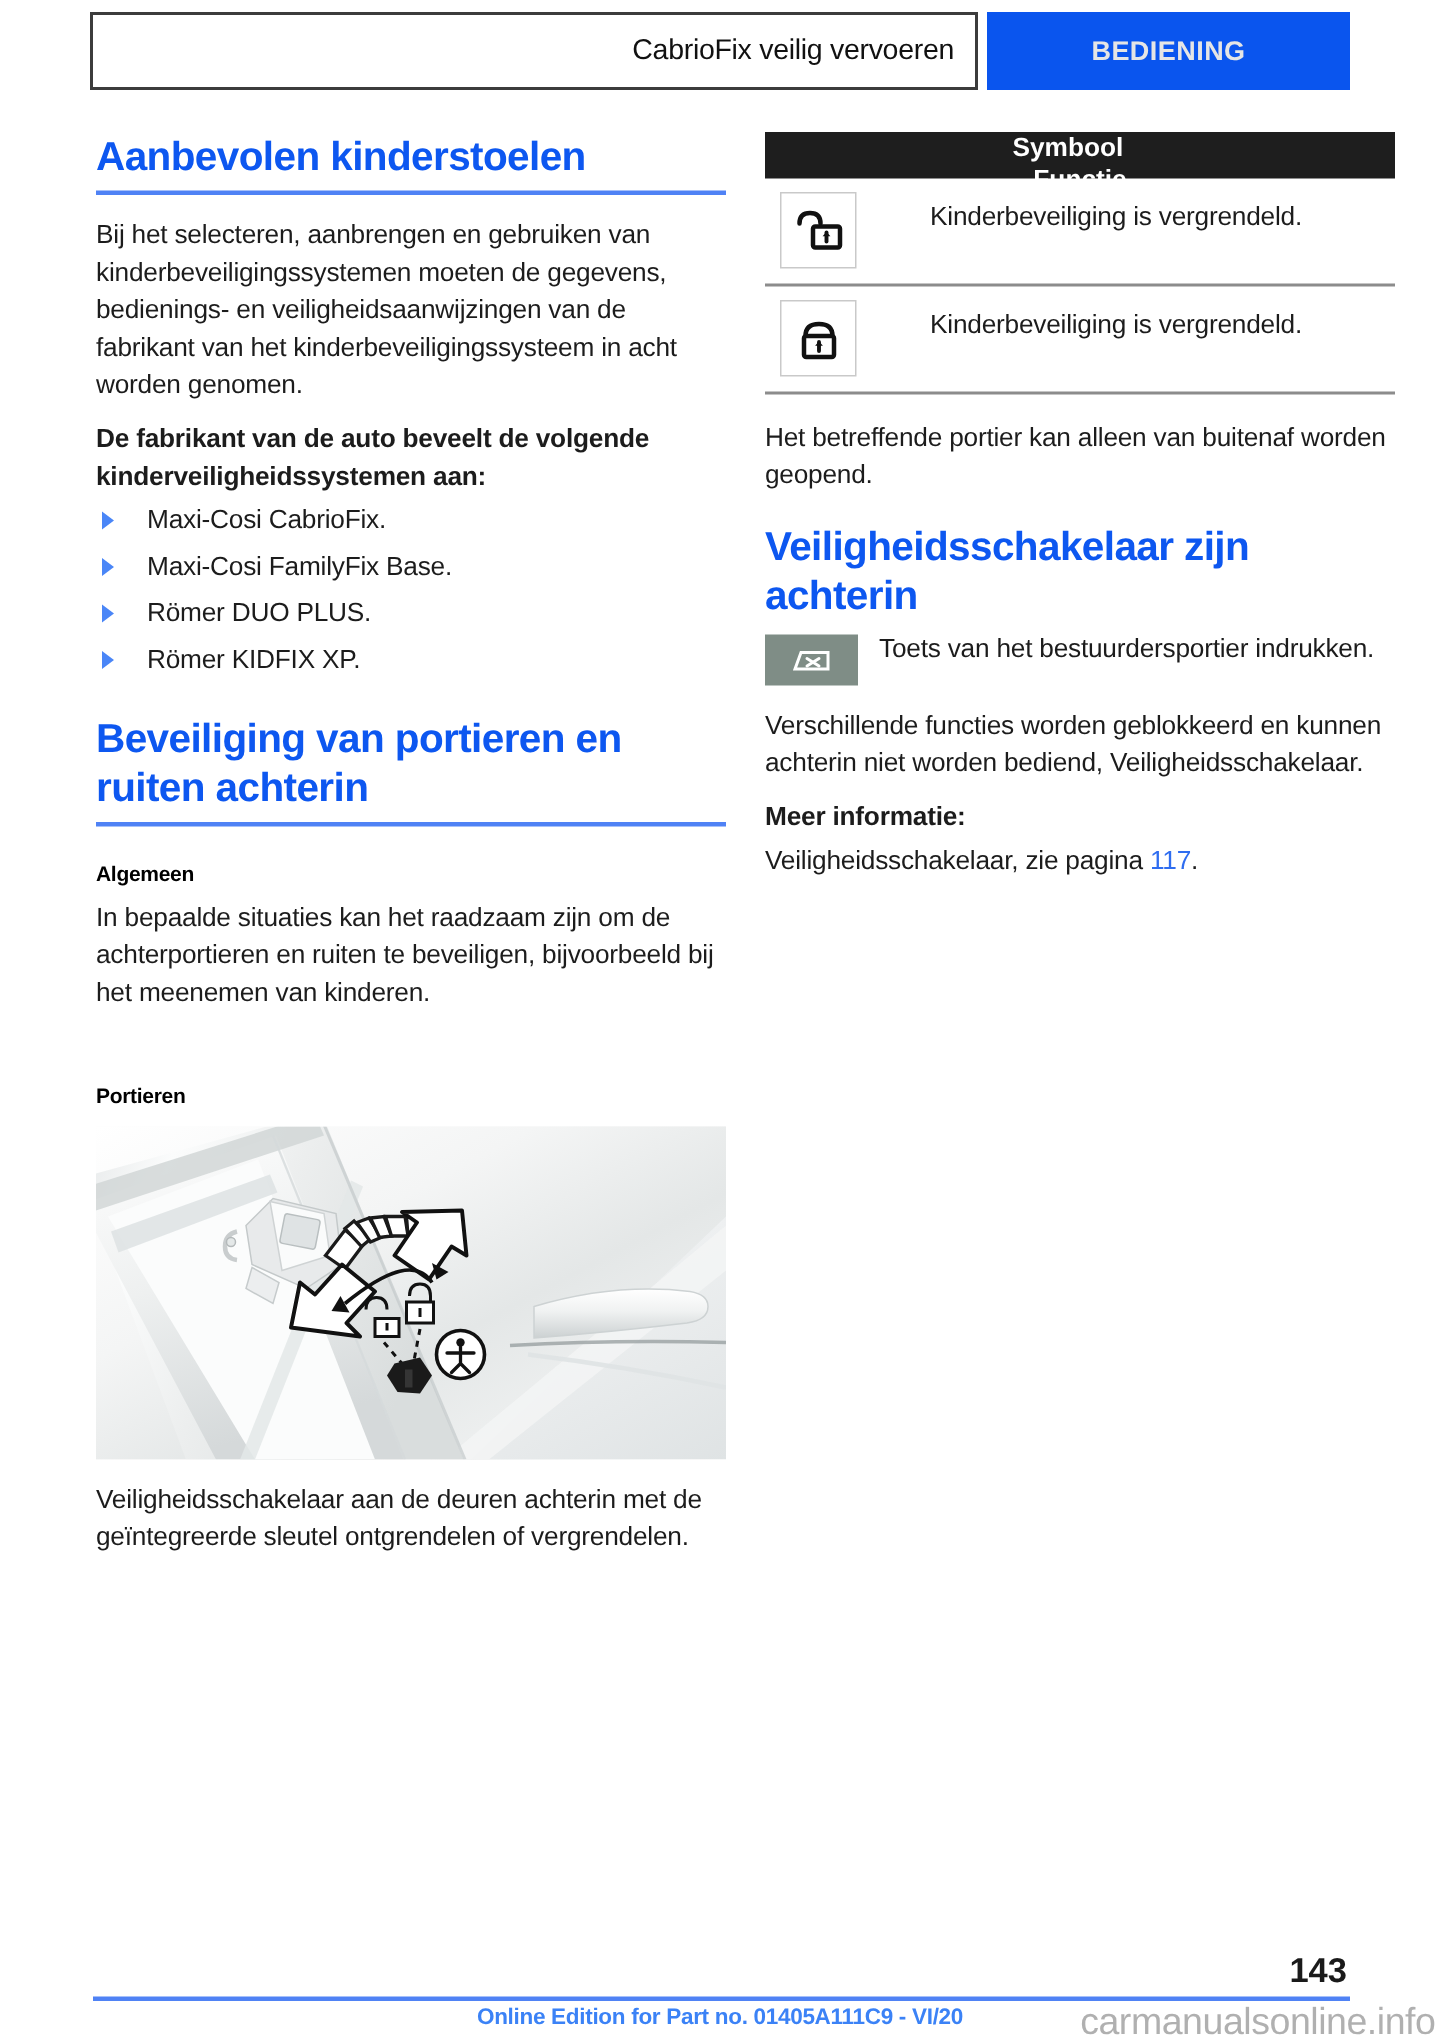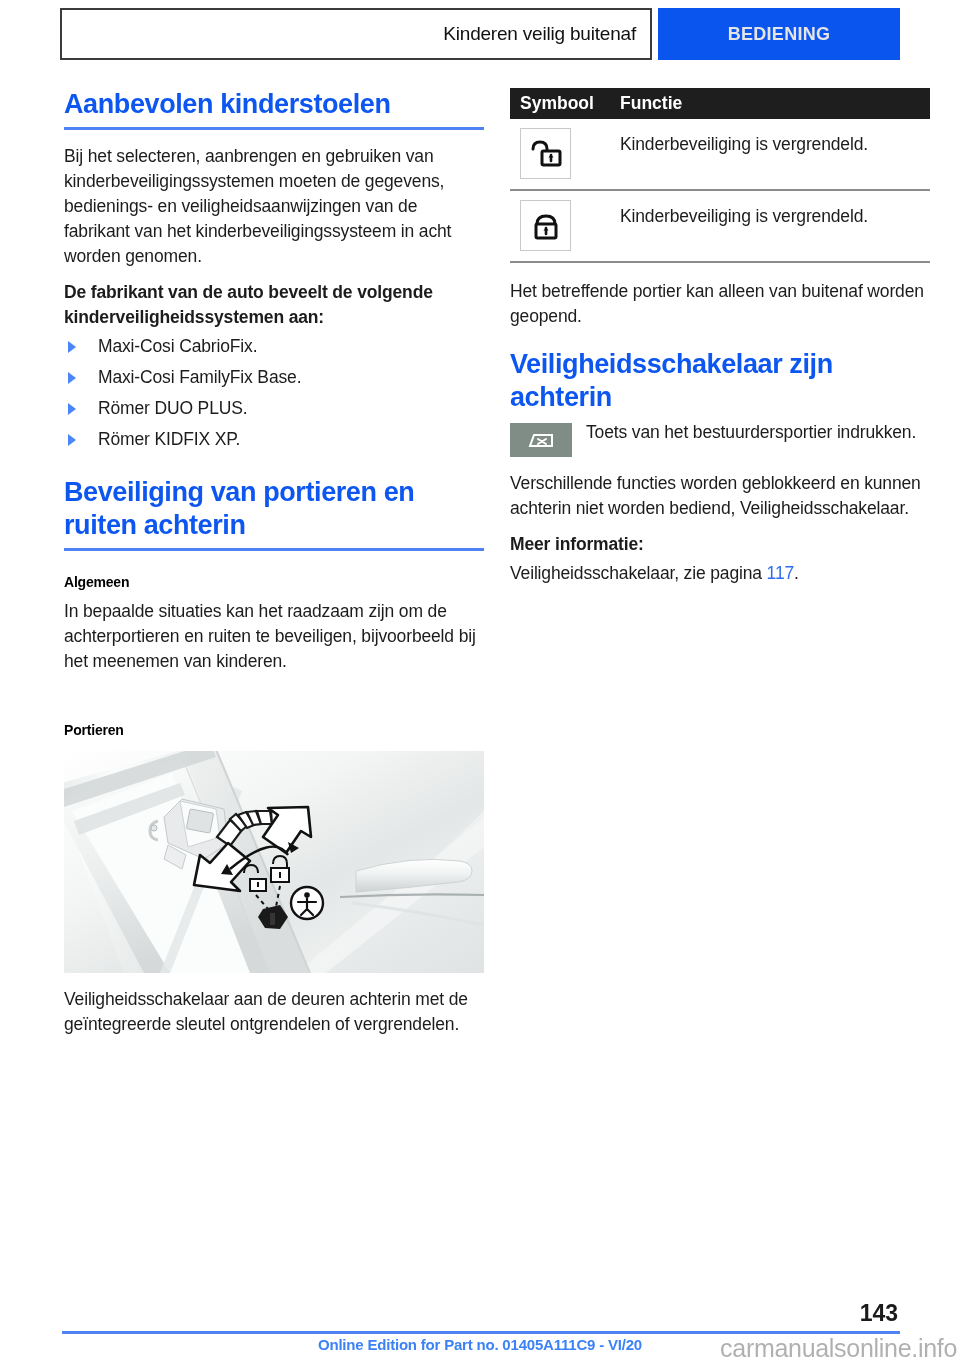--- a/index.html
+++ b/index.html
@@ -144,20 +144,21 @@
   
   .symtable { width: 420px; }
   .symtable .thead {
     background: #1e1e1e;
     height: 31px;
     display: flex;
     align-items: center;
     color: #ffffff;
     font-weight: bold;
     font-size: 17.5px;
+    flex-direction: column;
   }
   .symtable .thead .c1 { width: 110px; padding-left: 10px; box-sizing: border-box; }
   .symtable .thead .c2 { flex: 1; }
   .symtable .trow {
     display: flex;
     align-items: flex-start;
     border-bottom: 2px solid #8c8c8c;
     min-height: 72px;
     padding-top: 9px;
     padding-bottom: 9px;
@@ -247,21 +248,21 @@
     pointer-events: none;
   }
 </style>
 </head>
 <body>
 
 <div class="page">
 
   <div class="runhead">
     <div class="runhead-left">
-      <span>Kinderen veilig buitenaf</span>
+      <span>CabrioFix veilig vervoeren</span>
     </div>
     <div class="runhead-gap"></div>
     <div class="runhead-right">
       <span>BEDIENING</span>
     </div>
   </div>
 
   <div class="col col-left">
 
     <h1 class="sec">Aanbevolen kinderstoelen</h1>

